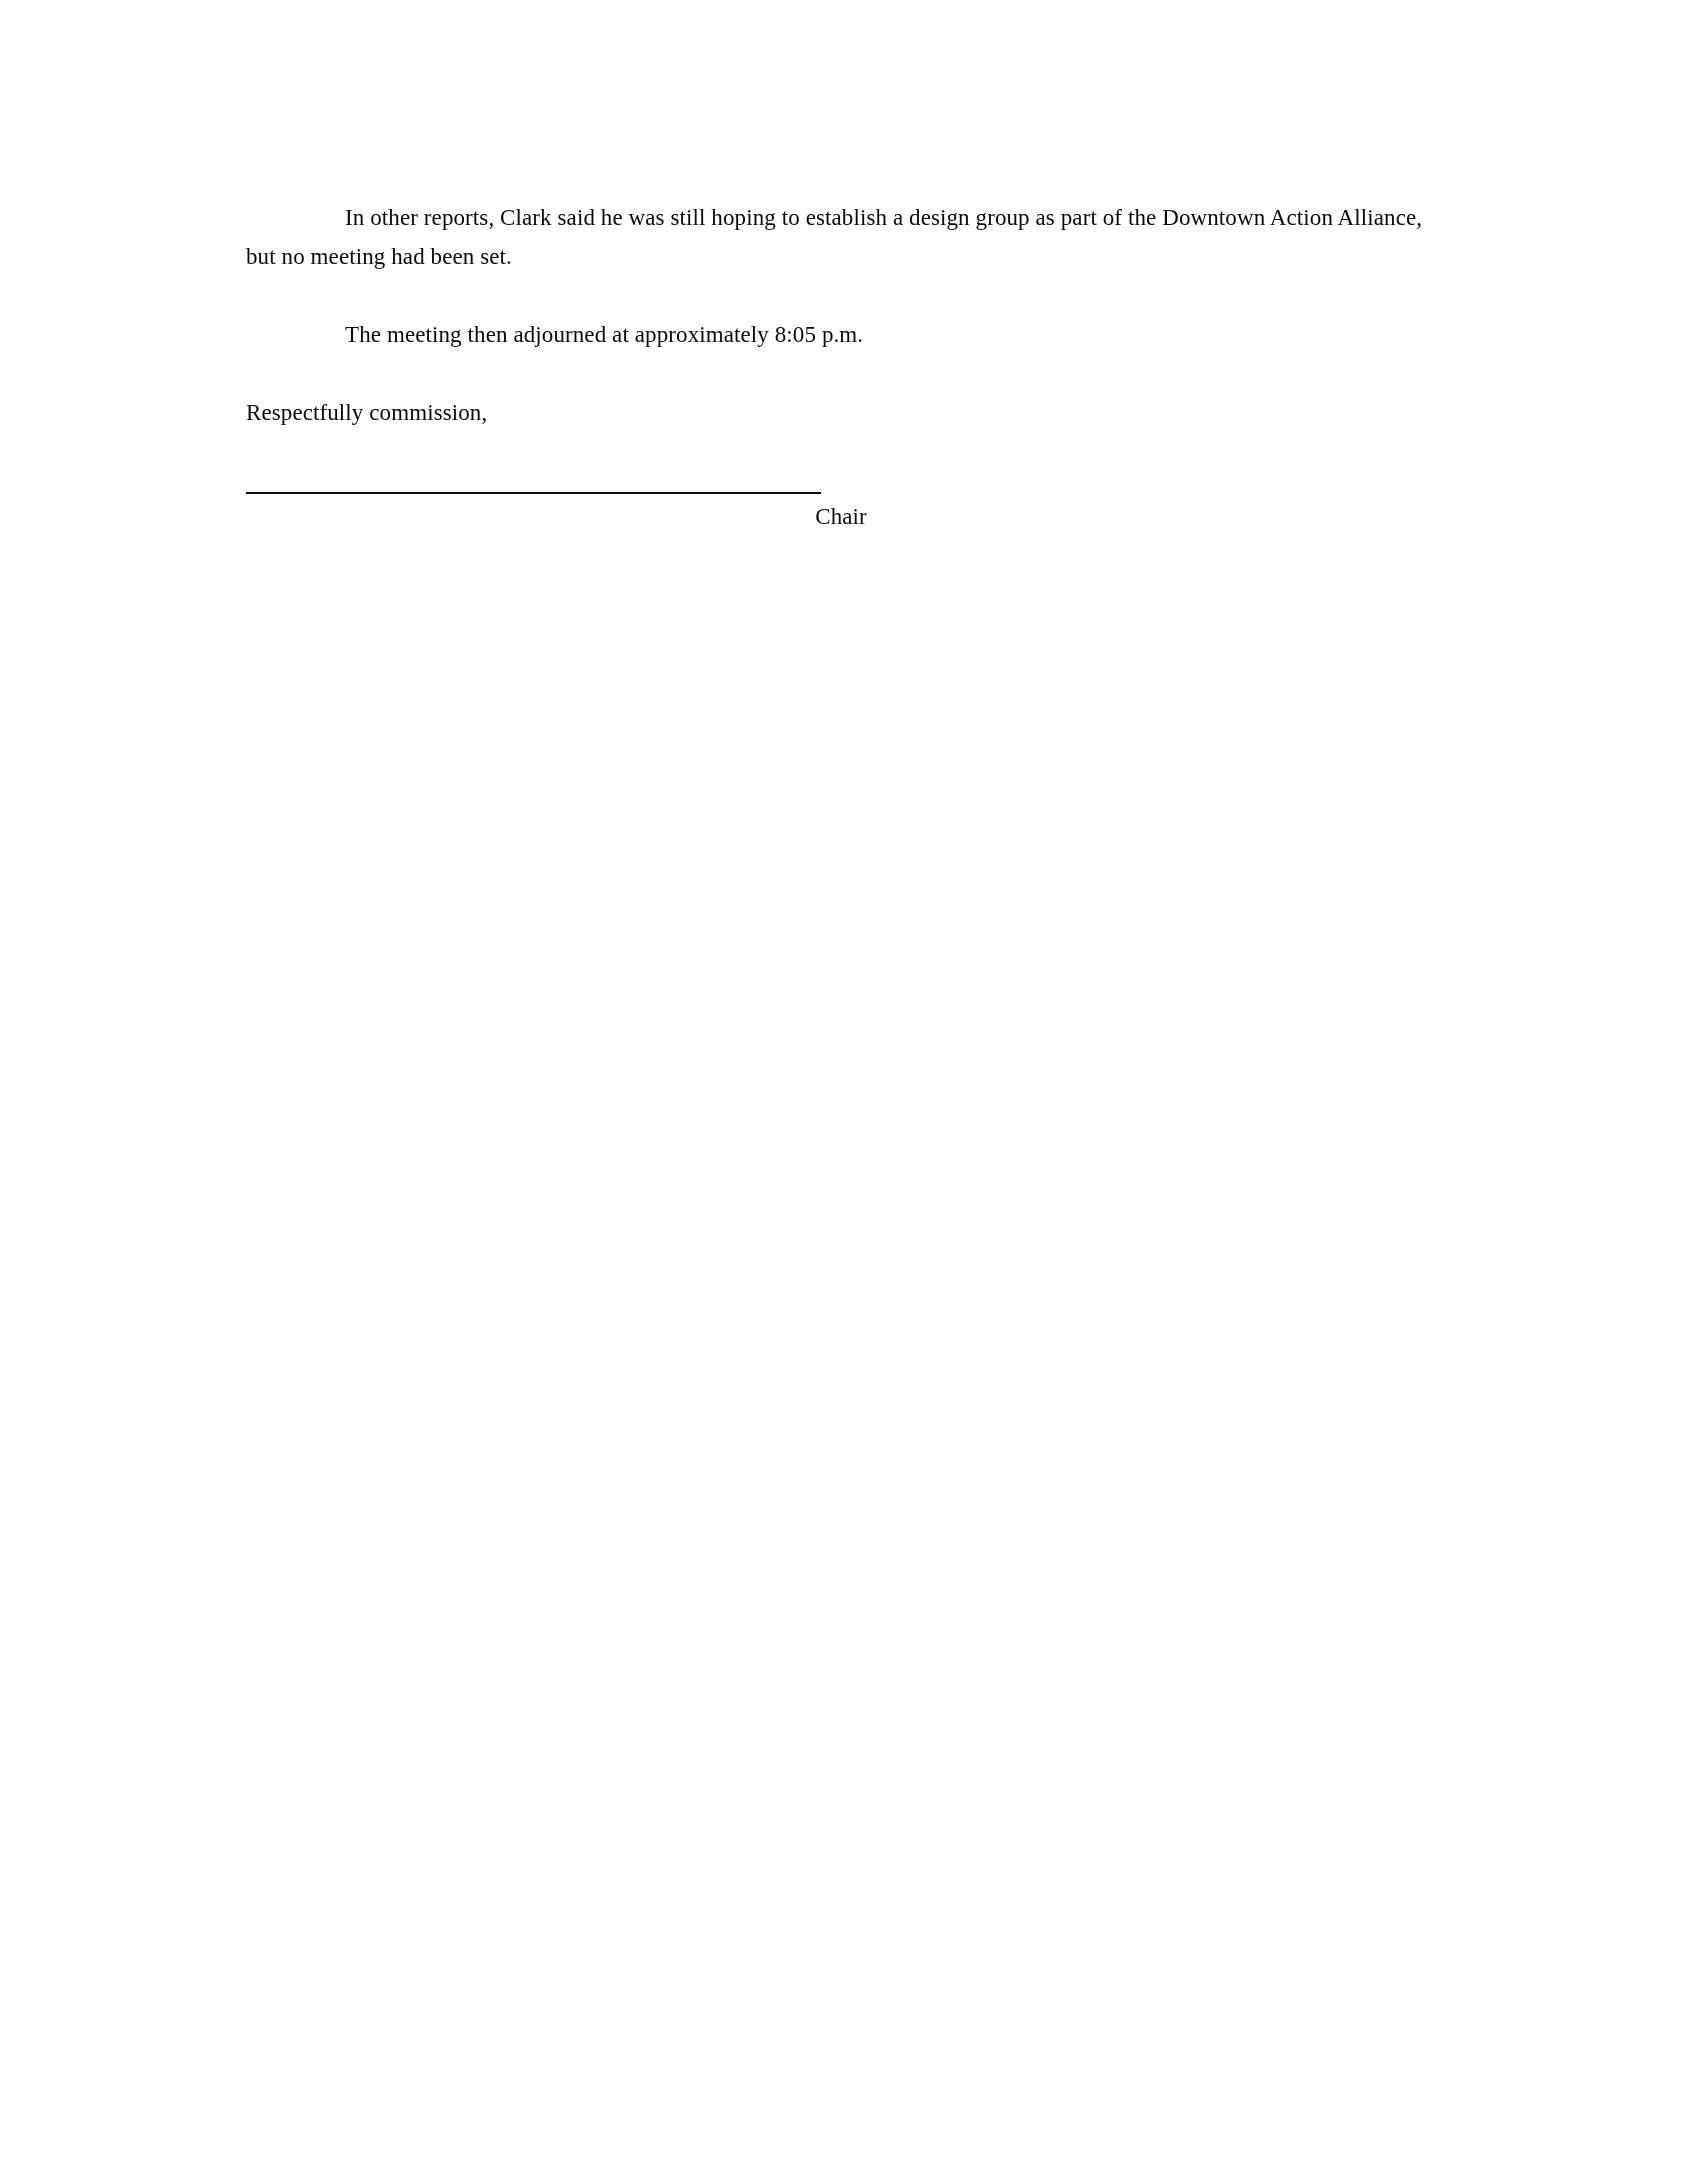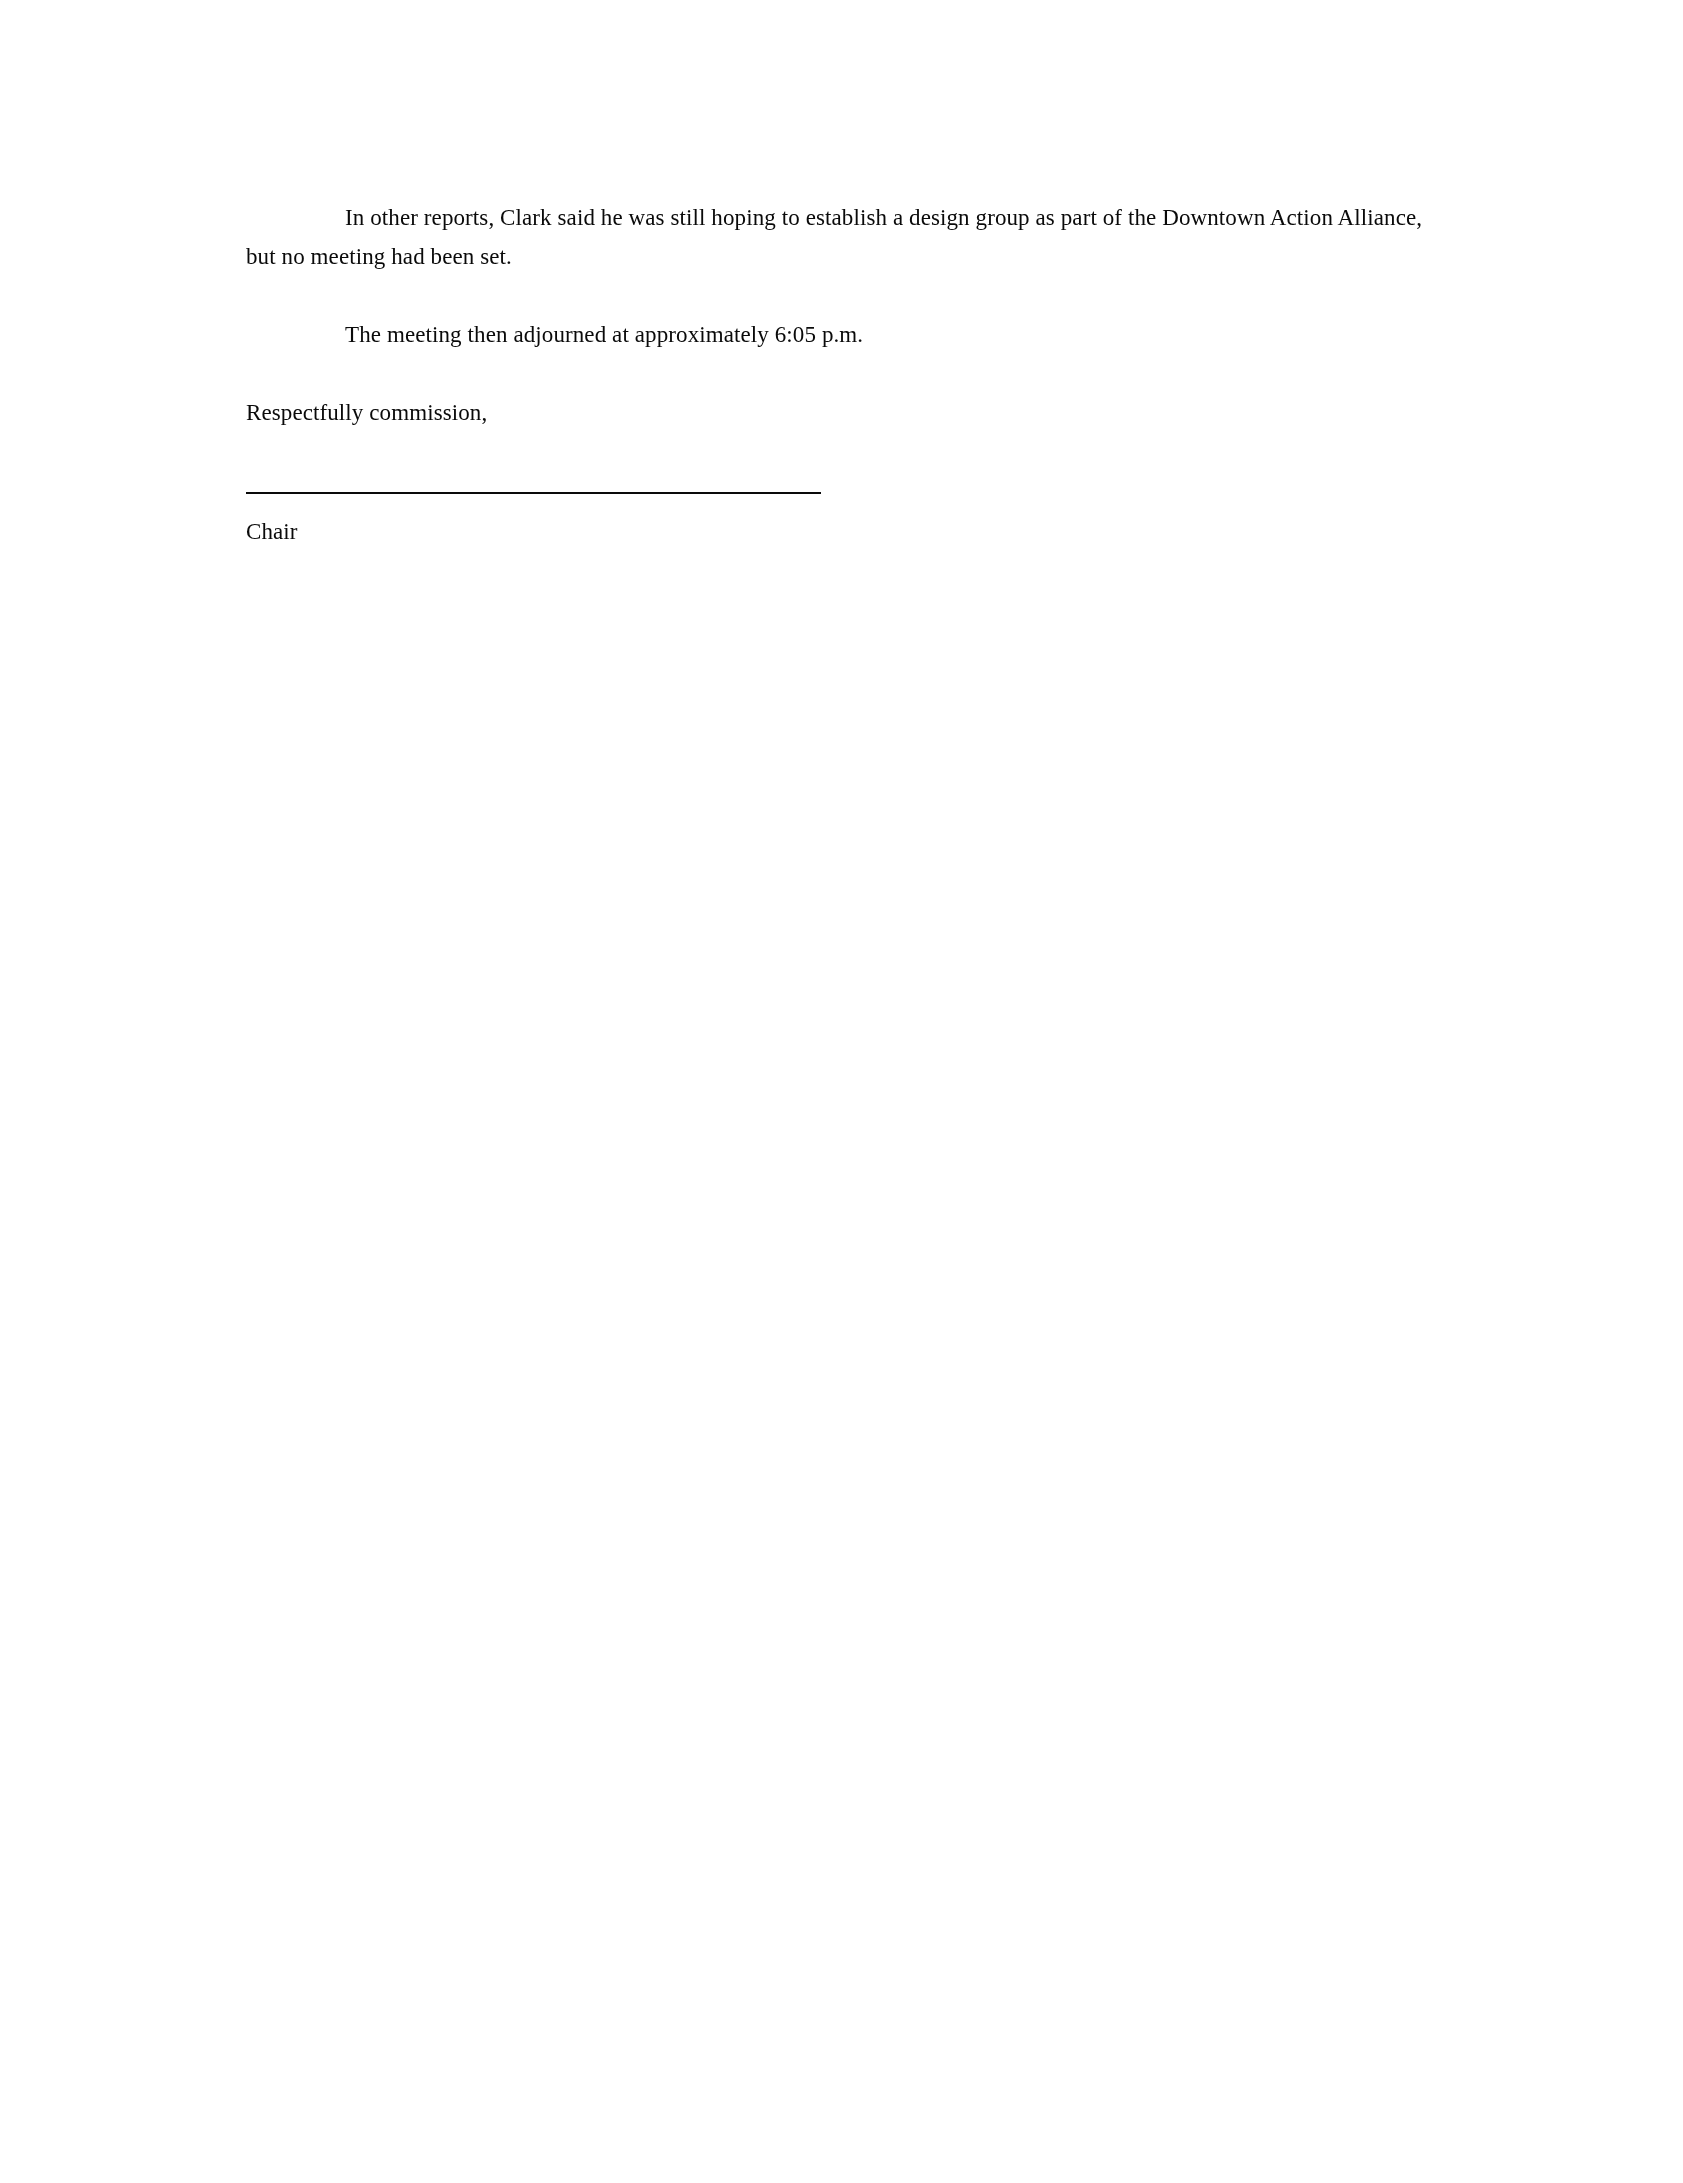--- a/index.html
+++ b/index.html
@@ -40,35 +40,36 @@
   }
   .signature-block {
     margin-top: 60px;
   }
   .signature-line {
     width: 575px;
     height: 0;
     border-bottom: 2.5px solid #0a0a0a;
   }
   .signature-label {
-    margin-top: 18px;
+    margin-top: 3px;
     font-size: 23px;
     line-height: 39px;
+    text-align: center;
   }
 </style>
 </head>
 <body>
 
 <div class="page">
   <div class="doc-body">
 
     <p class="para">In other reports, Clark said he was still hoping to establish a design group as part of the Downtown Action Alliance, but no meeting had been set.</p>
 
 
-    <p class="para">The meeting then adjourned at approximately 6:05 p.m.</p>
+    <p class="para">The meeting then adjourned at approximately 8:05 p.m.</p>
 
 
     <p class="closing">Respectfully commission,</p>
 
     <div class="signature-block">
       <div class="signature-line"></div>
       <div class="signature-label">Chair</div>
     </div>
 
   </div>

